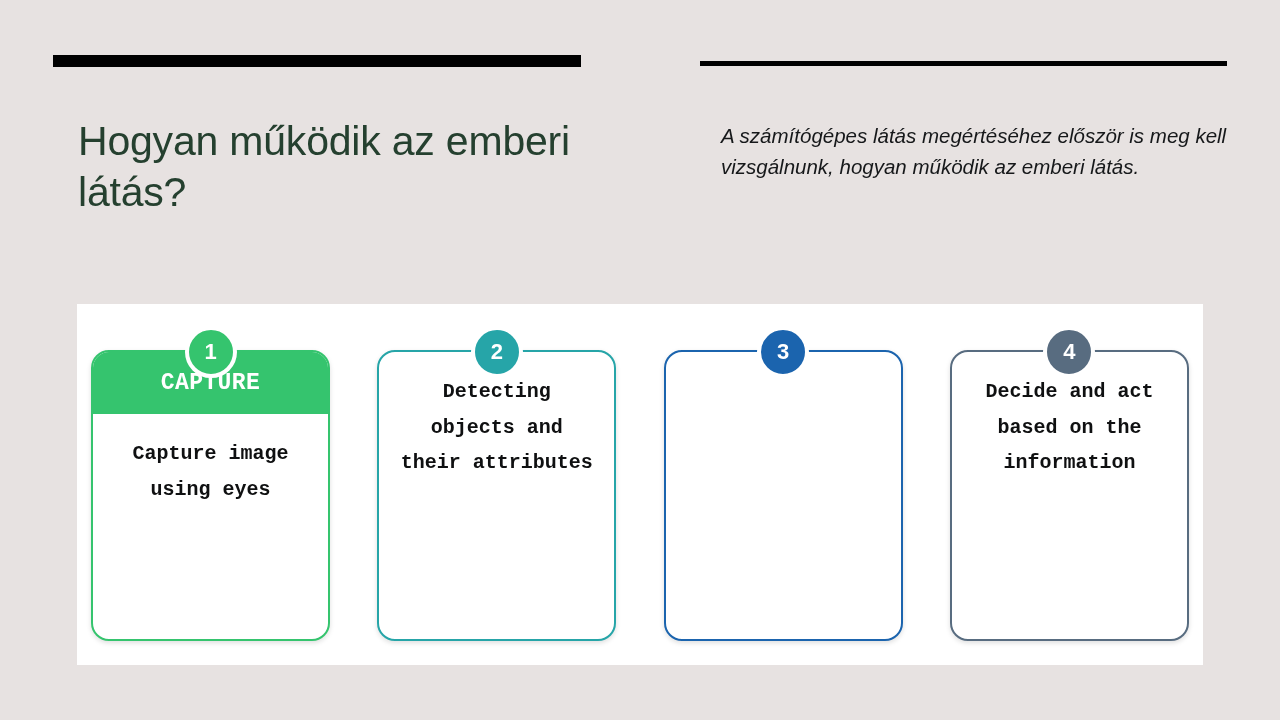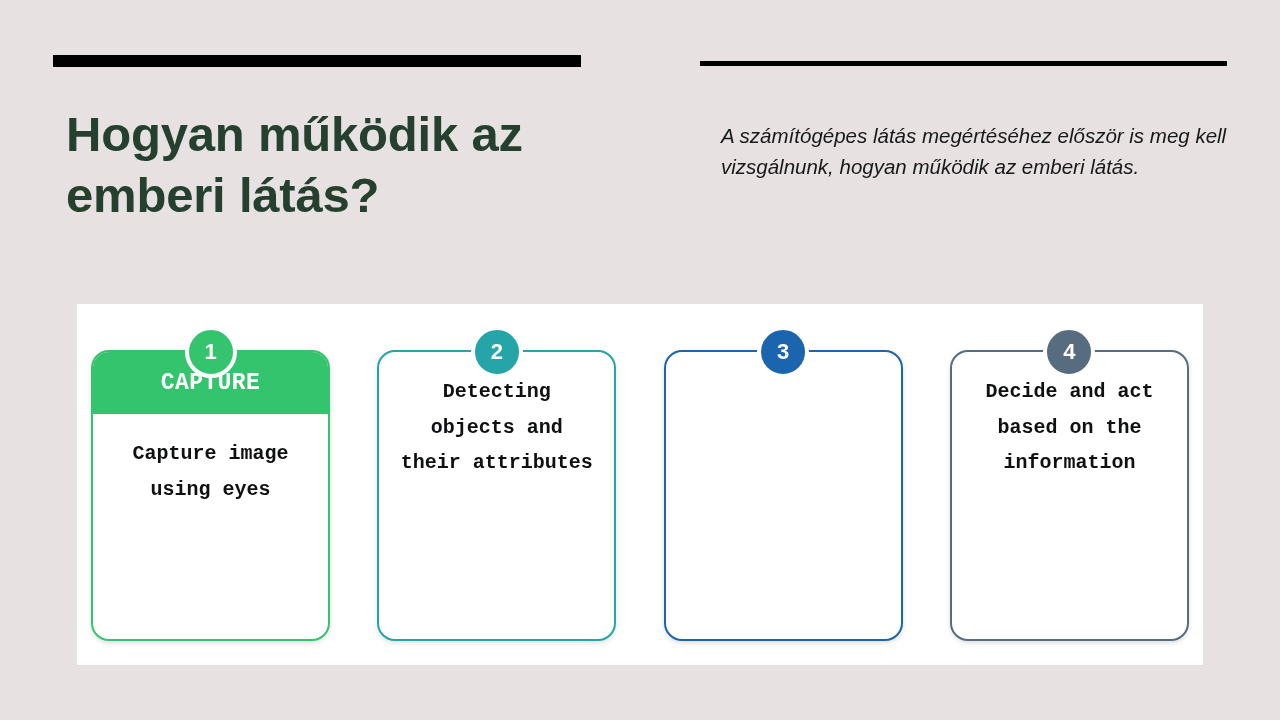--- a/index.html
+++ b/index.html
@@ -38,24 +38,24 @@
     height: 5px;
     background: #000000;
   }
 
   
   .title {
     position: absolute;
     left: 62px;
     top: 100px;
     width: 540px;
-    margin: 4px;
-    font-size: 49px;
+    margin: 16px;
+    font-size: 41px;
     line-height: 1.25;
-    font-weight: bold;
+    font-weight: normal;
     color: #25402f;
     letter-spacing: -0.2px;
   }
 
   
   .subtitle {
     position: absolute;
     left: 709px;
     top: 108px;
     width: 510px;

